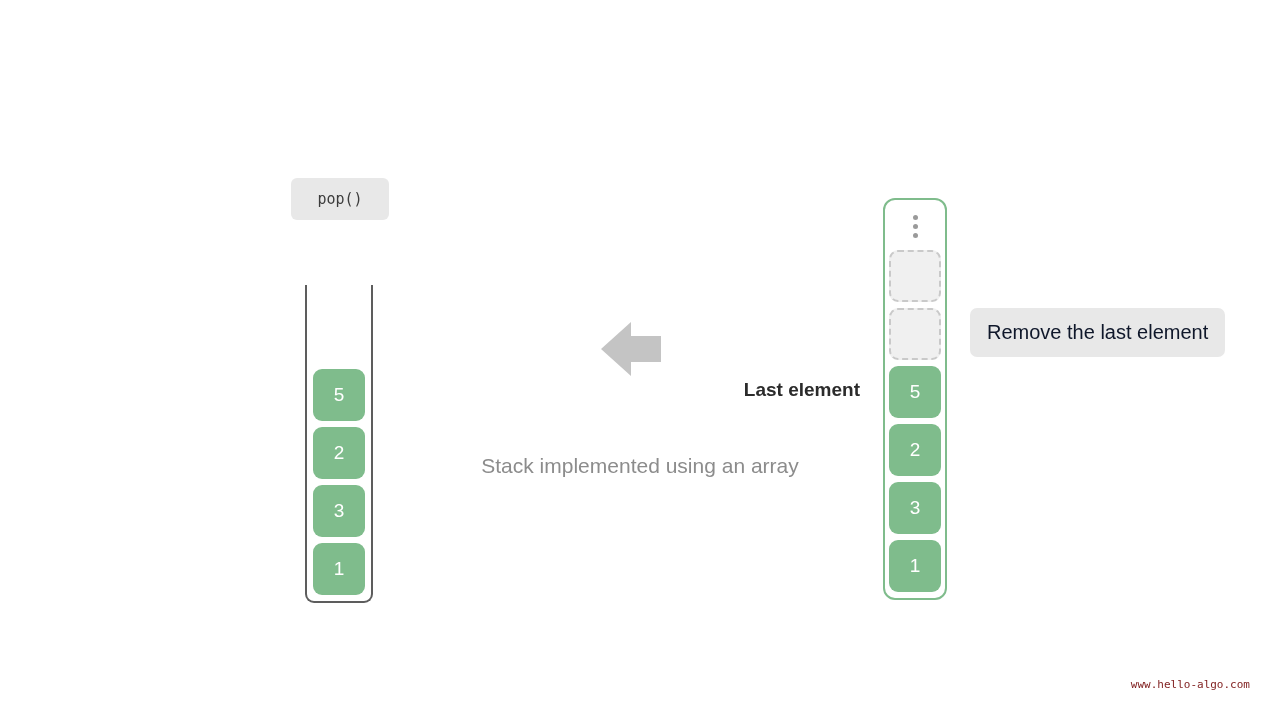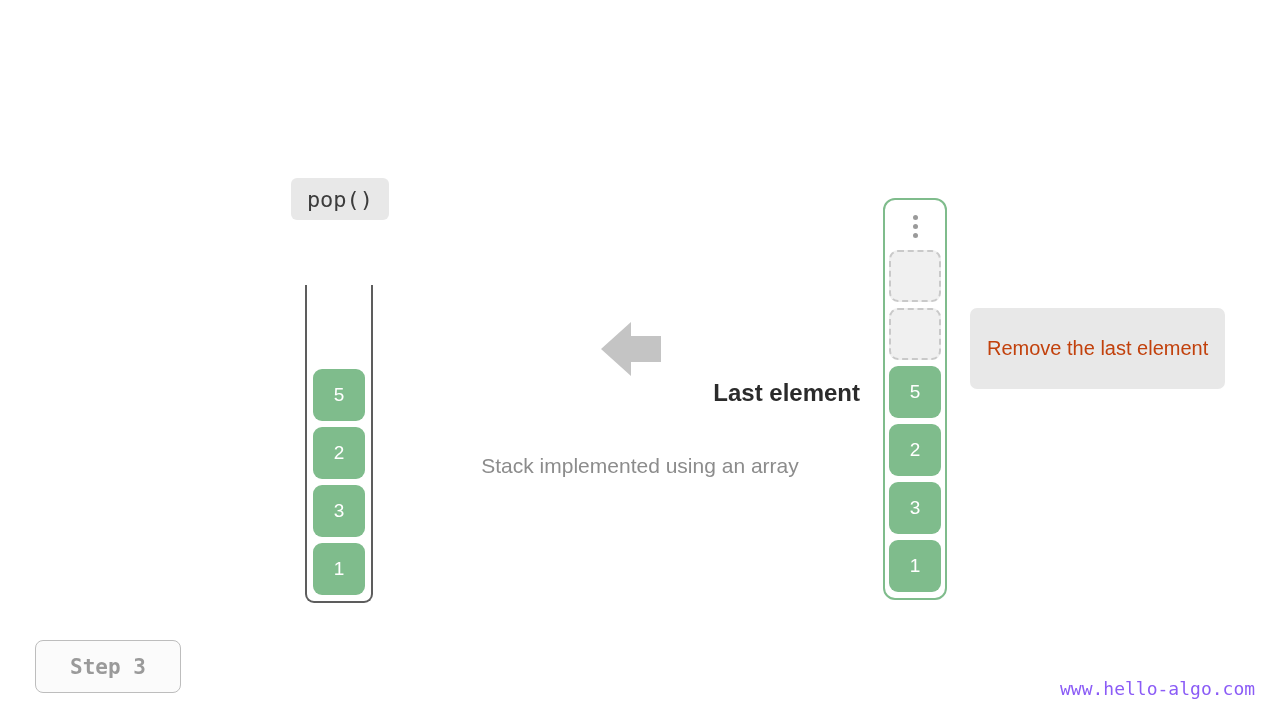--- a/index.html
+++ b/index.html
@@ -25,21 +25,21 @@
     left: 291px;
     top: 178px;
     width: 98px;
     height: 42px;
     background: #e8e8e8;
     border-radius: 6px;
     display: flex;
     align-items: center;
     justify-content: center;
     font-family: "DejaVu Sans Mono", "Liberation Mono", monospace;
-    font-size: 22px;
+    font-size: 15px;
     color: #3c3c3c;
     letter-spacing: 0px;
   }
 
   
   .left-stack {
     position: absolute;
     left: 305px;
     top: 285px;
     width: 68px;
@@ -110,21 +110,21 @@
     text-align: center;
     font-size: 21px;
     color: #8c8c8c;
     white-space: nowrap;
     margin-top: 28px;
   }
 
   
   .annot {
     position: absolute;
-    font-size: 24px;
+    font-size: 19px;
     font-weight: bold;
     color: #2b2b2b;
     white-space: nowrap;
     text-align: right;
   }
   .annot-last { left: 620px; top: 379px; width: 240px; }
   .annot-first { left: 612px; top: 554px; width: 240px; }
 
   
   .right-stack {
@@ -166,28 +166,28 @@
     flex-direction: column-reverse;
     gap: 6px;
   }
 
   
   .info-chip {
     position: absolute;
     left: 970px;
     top: 308px;
     height: 49px;
-    padding: 16px 17px;
+    padding: 0 17px;
     background: #e8e8e8;
     border-radius: 7px;
     display: flex;
     align-items: center;
     justify-content: center;
     font-size: 20px;
-    color: #c2410c;
+    color: #0f172a;
     white-space: nowrap;
   }
 
   
   .step-badge {
     position: absolute;
     left: 35px;
     top: 640px;
     width: 146px;
     height: 53px;
@@ -205,22 +205,22 @@
   }
 
   
   .watermark {
     position: absolute;
     left: 1060px;
     top: 678px;
     width: 190px;
     text-align: right;
     font-family: "DejaVu Sans Mono", "Liberation Mono", monospace;
-    font-size: 18px;
-    color: #8b5cf6;
+    font-size: 11px;
+    color: #7f1d1d;
     white-space: nowrap;
   }
 </style>
 </head>
 <body>
 
 <div id="stage">
 
   <div class="op-chip">pop()</div>
 
@@ -255,17 +255,16 @@
       <div class="cell">3</div>
       <div class="cell">2</div>
       <div class="cell">5</div>
       <div class="cell-empty"></div>
       <div class="cell-empty"></div>
     </div>
   </div>
 
   <div class="info-chip">Remove the last element</div>
 
-  <div class="step-badge">Step 3</div>
 
   <div class="watermark">www.hello-algo.com</div>
 
 </div>
 
 </body></html>

